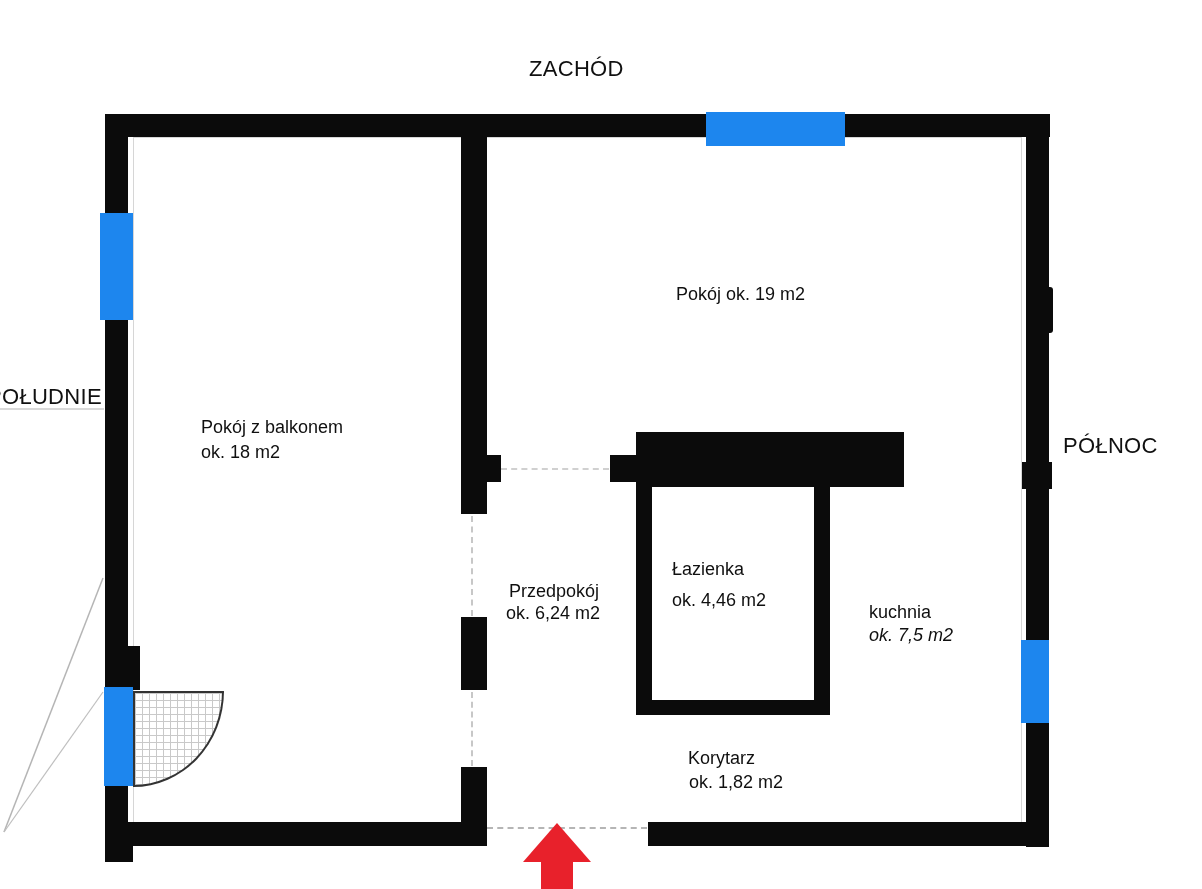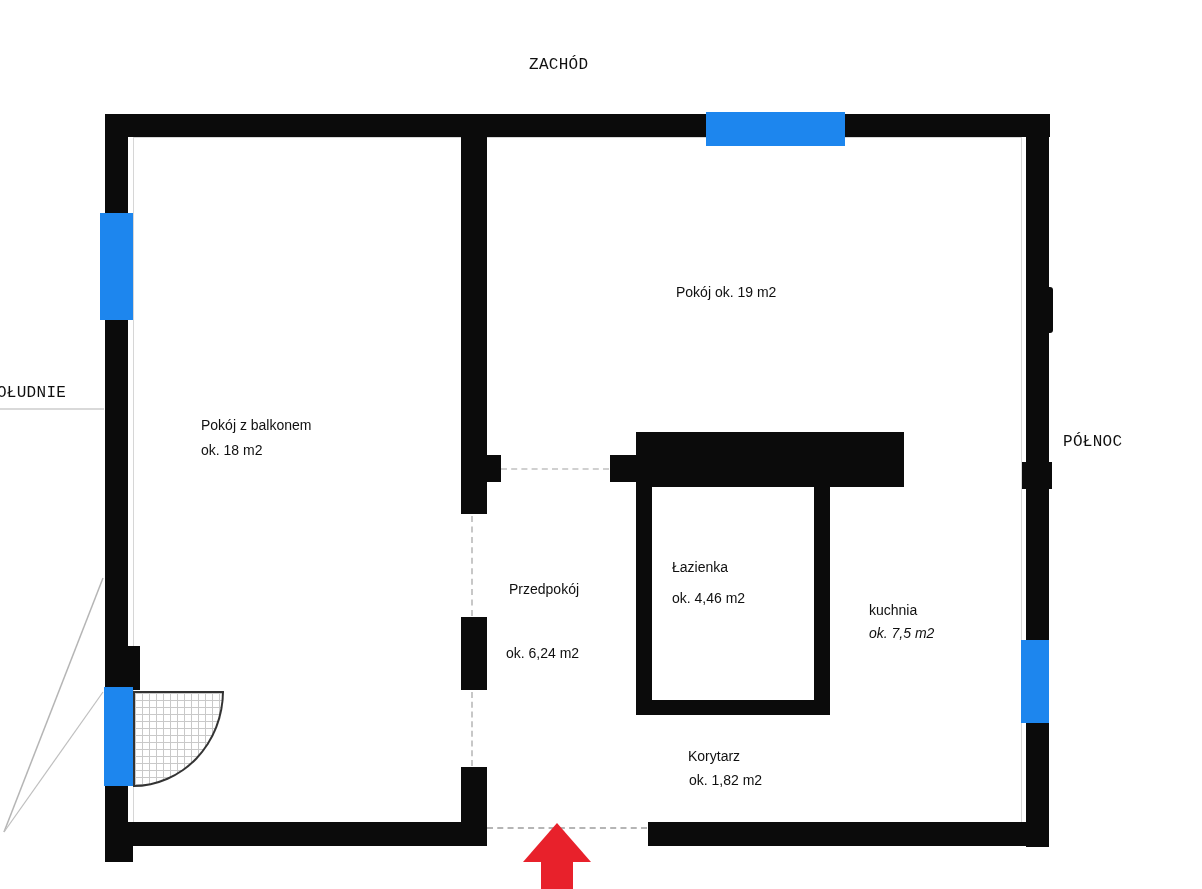--- a/index.html
+++ b/index.html
@@ -9,26 +9,26 @@
     width: 1202px;
     height: 889px;
     background: #ffffff;
     overflow: hidden;
     font-family: "Liberation Sans", sans-serif;
   }
   .wall { position: absolute; background: var(--wall, #0b0b0b); }
   .win  { position: absolute; background: var(--window, #1d86ee); }
   .label {
     position: absolute;
-    font-size: 14px;
+    font-size: 18px;
     line-height: 1.3;
     color: #101010;
     white-space: nowrap;
   }
-  .compass { font-size: 16px; letter-spacing: 0.3px; font-family: Liberation Mono, monospace; }
+  .compass { font-size: 22px; letter-spacing: 0.3px; }
   .faint-v { position: absolute; width: 1px; background: var(--faint_line, #d6d6d6); }
   .faint-h { position: absolute; height: 1px; background: var(--faint_line, #d9d9d9); }
   .dash-v  { position: absolute; width: 0; border-left: 2px dashed #c7c7c7; }
   .dash-h  { position: absolute; height: 0; border-top: 2px dashed #b5b5b5; }
 </style>
 </head>
 <body>
 
 <div id="plan">
 
@@ -94,21 +94,21 @@
   <div class="label compass" style="left:529px; top:55px;">ZACHÓD</div>
   <div class="label compass" style="left:-13px; top:383px;">POŁUDNIE</div>
   <div class="label compass" style="left:1063px; top:432px;">PÓŁNOC</div>
 
   <div class="label" style="left:676px; top:283px;">Pokój ok. 19 m2</div>
 
   <div class="label" style="left:201px; top:416px;">Pokój z balkonem</div>
   <div class="label" style="left:201px; top:441px;">ok. 18 m2</div>
 
   <div class="label" style="left:509px; top:580px;">Przedpokój</div>
-  <div class="label" style="left:506px; top:644px;">ok. 6,24 m2</div>
+  <div class="label" style="left:506px; top:602px;">ok. 6,24 m2</div>
 
   <div class="label" style="left:672px; top:558px;">Łazienka</div>
   <div class="label" style="left:672px; top:589px;text-align:right;">ok. 4,46 m2</div>
 
   <div class="label" style="left:869px; top:601px;">kuchnia</div>
   <div class="label" style="left:869px; top:624px;font-style:italic;">ok. 7,5 m2</div>
 
   <div class="label" style="left:688px; top:747px;">Korytarz</div>
   <div class="label" style="left:689px; top:771px;">ok. 1,82 m2</div>
 

